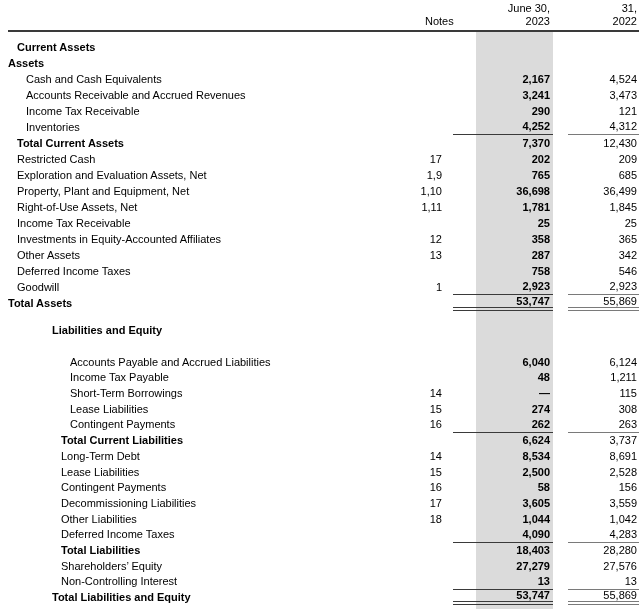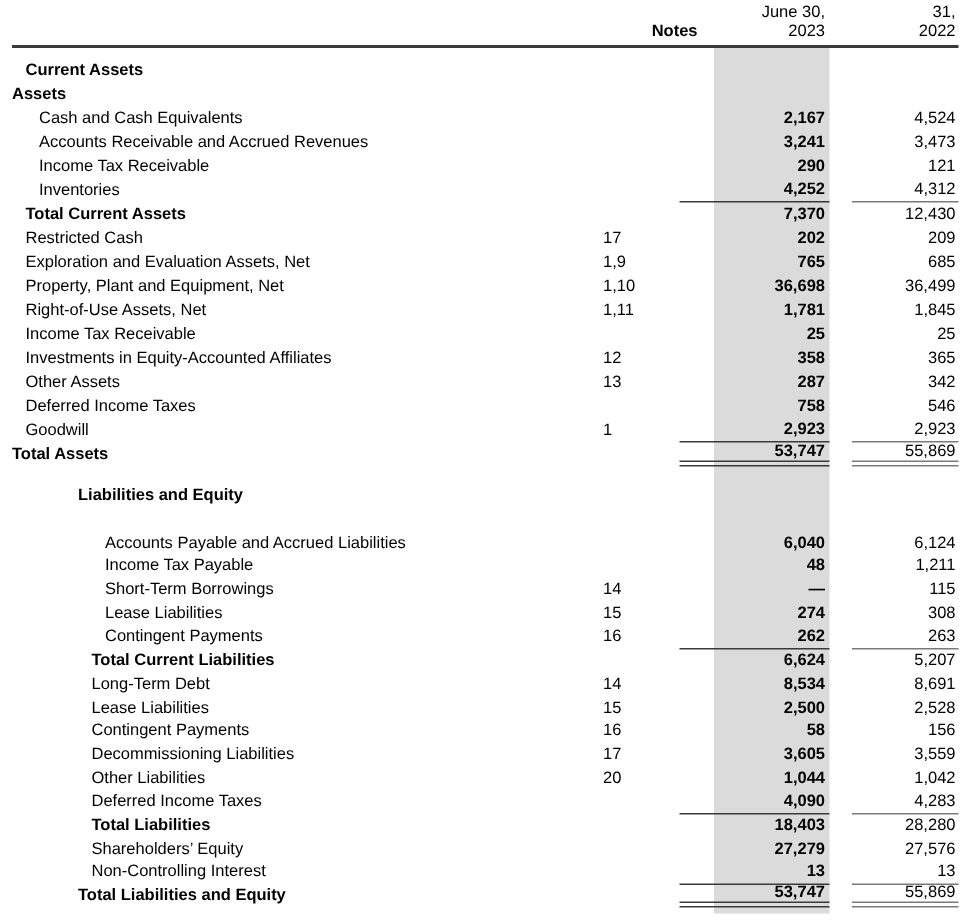--- a/index.html
+++ b/index.html
@@ -10,38 +10,38 @@
   }
   
   .band{position:absolute;left:476px;top:31px;width:77px;height:578px;background:#dbdbdb;z-index:0;}
   
   .hdr{
     position:relative;z-index:1;display:flex;align-items:flex-end;
     height:28px;margin:0 1px 0 8px;border-bottom:2px solid #3a3a3a;
     padding-bottom:2px;box-sizing:content-box;
   }
   .hdr .h-label{flex:1;}
-  .h-notes{width:40px;text-align:right;font-weight:bold;}
+  .h-notes{width:40px;}
   .h-sp1{width:11px;}
   .h-col1{width:77px;text-align:right;padding-right:3px;box-sizing:border-box;font-weight:normal;}
   .h-sp2{width:15px;}
   .h-col2{width:71px;text-align:right;padding-right:2px;box-sizing:border-box;}
   .h-col1 div,.h-col2 div,.h-notes{line-height:13px;}
   
   .pre{height:7px;}
   .gap{height:12px;}
   .rows{position:relative;z-index:1;}
   .row{display:flex;align-items:center;height:16px;}
   .row.r2{height:15.7px;padding-left:44px;}
   .c-label{flex:1;white-space:nowrap;overflow:hidden;}
   .i0{padding-left:8px;}
   .i1{padding-left:17px;}
   .i2{padding-left:26px;}
   .bold{font-weight:bold;}
-  .c-notes{width:40px;text-align:left;}
+  .c-notes{width:40px;text-align:right;}
   .c-sp1{width:11px;}
   .c-v1{
     width:100px;box-sizing:border-box;padding-right:3px;
     align-self:stretch;display:flex;align-items:center;justify-content:flex-end;
     font-weight:bold;
   }
   .c-sp2{width:15px;}
   .c-v2{
     width:71px;box-sizing:border-box;padding-right:2px;margin-right:1px;
     align-self:stretch;display:flex;align-items:center;justify-content:flex-end;
@@ -265,21 +265,21 @@
         <span class="c-v1 u1s">262</span>
         <span class="c-sp2"></span>
         <span class="c-v2 u2s">263</span>
       </div>
       <div class="row r2">
         <span class="c-label i1 bold">Total Current Liabilities</span>
         <span class="c-notes"></span>
         <span class="c-sp1"></span>
         <span class="c-v1">6,624</span>
         <span class="c-sp2"></span>
-        <span class="c-v2">5,207</span>
+        <span class="c-v2">3,737</span>
       </div>
       <div class="row r2">
         <span class="c-label i1">Long-Term Debt</span>
         <span class="c-notes">14</span>
         <span class="c-sp1"></span>
         <span class="c-v1">8,534</span>
         <span class="c-sp2"></span>
         <span class="c-v2">8,691</span>
       </div>
       <div class="row r2">
@@ -301,21 +301,21 @@
       <div class="row r2">
         <span class="c-label i1">Decommissioning Liabilities</span>
         <span class="c-notes">17</span>
         <span class="c-sp1"></span>
         <span class="c-v1">3,605</span>
         <span class="c-sp2"></span>
         <span class="c-v2">3,559</span>
       </div>
       <div class="row r2">
         <span class="c-label i1">Other Liabilities</span>
-        <span class="c-notes">20</span>
+        <span class="c-notes">18</span>
         <span class="c-sp1"></span>
         <span class="c-v1">1,044</span>
         <span class="c-sp2"></span>
         <span class="c-v2">1,042</span>
       </div>
       <div class="row r2">
         <span class="c-label i1">Deferred Income Taxes</span>
         <span class="c-notes"></span>
         <span class="c-sp1"></span>
         <span class="c-v1 u1s">4,090</span>

